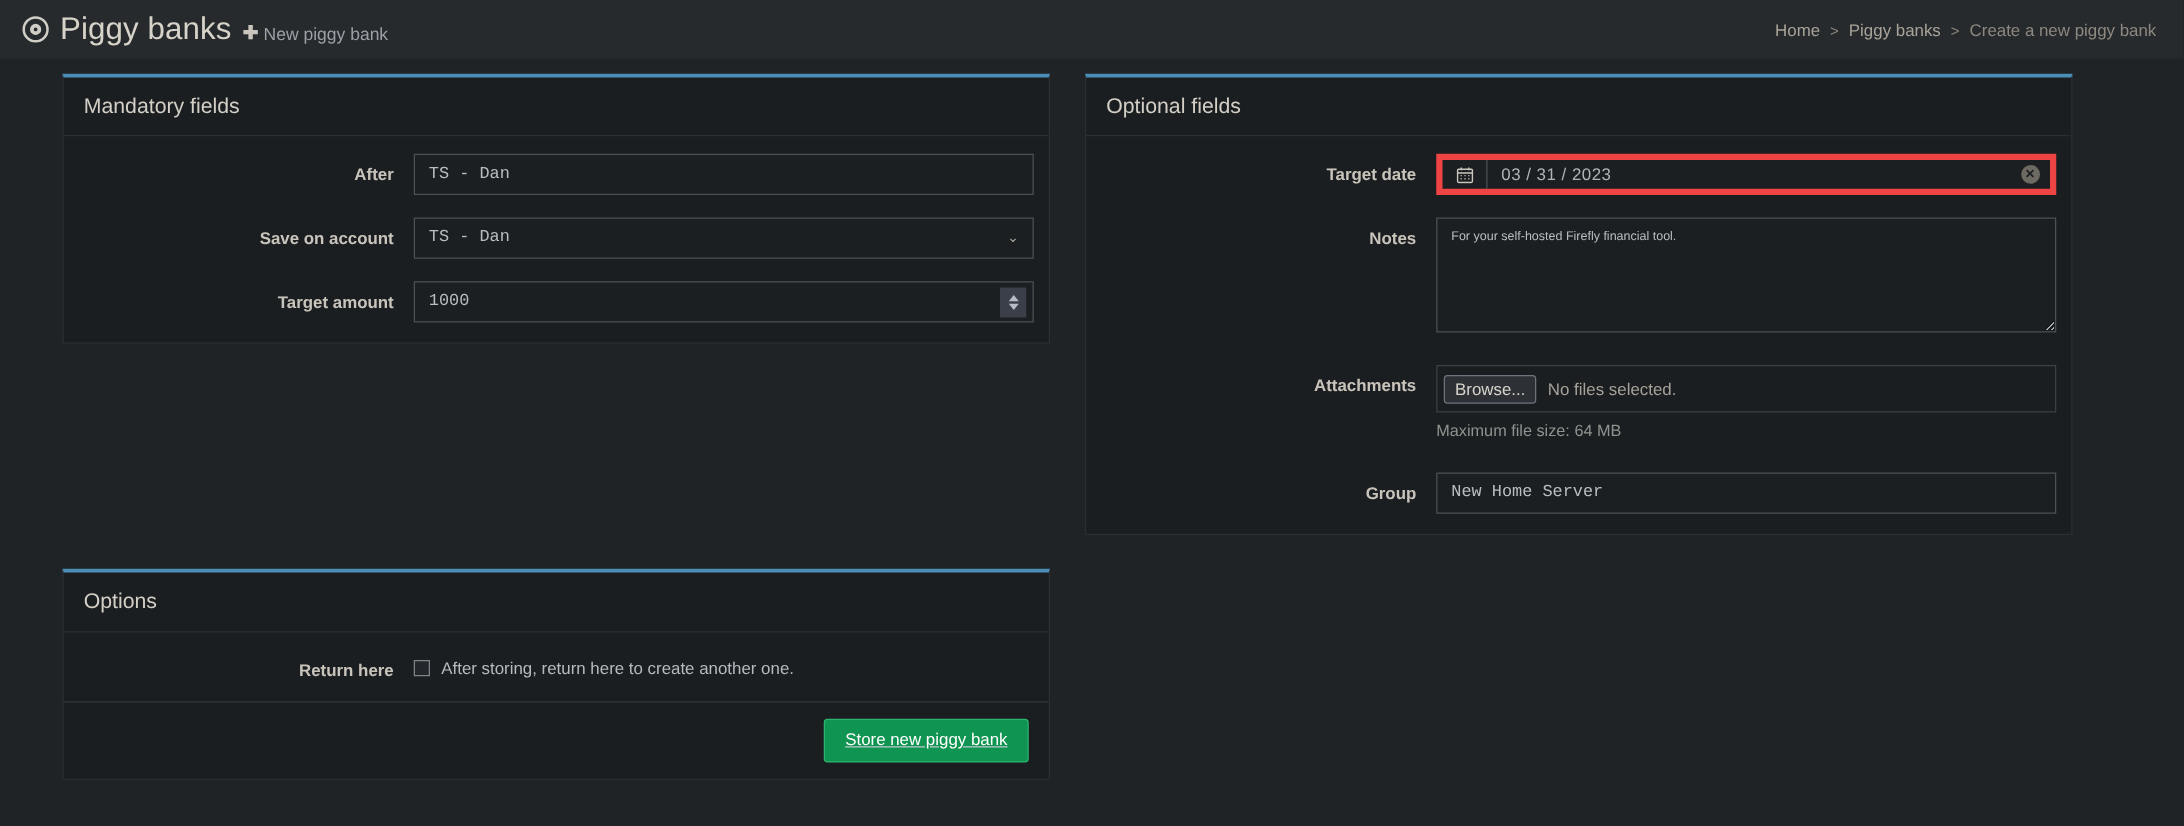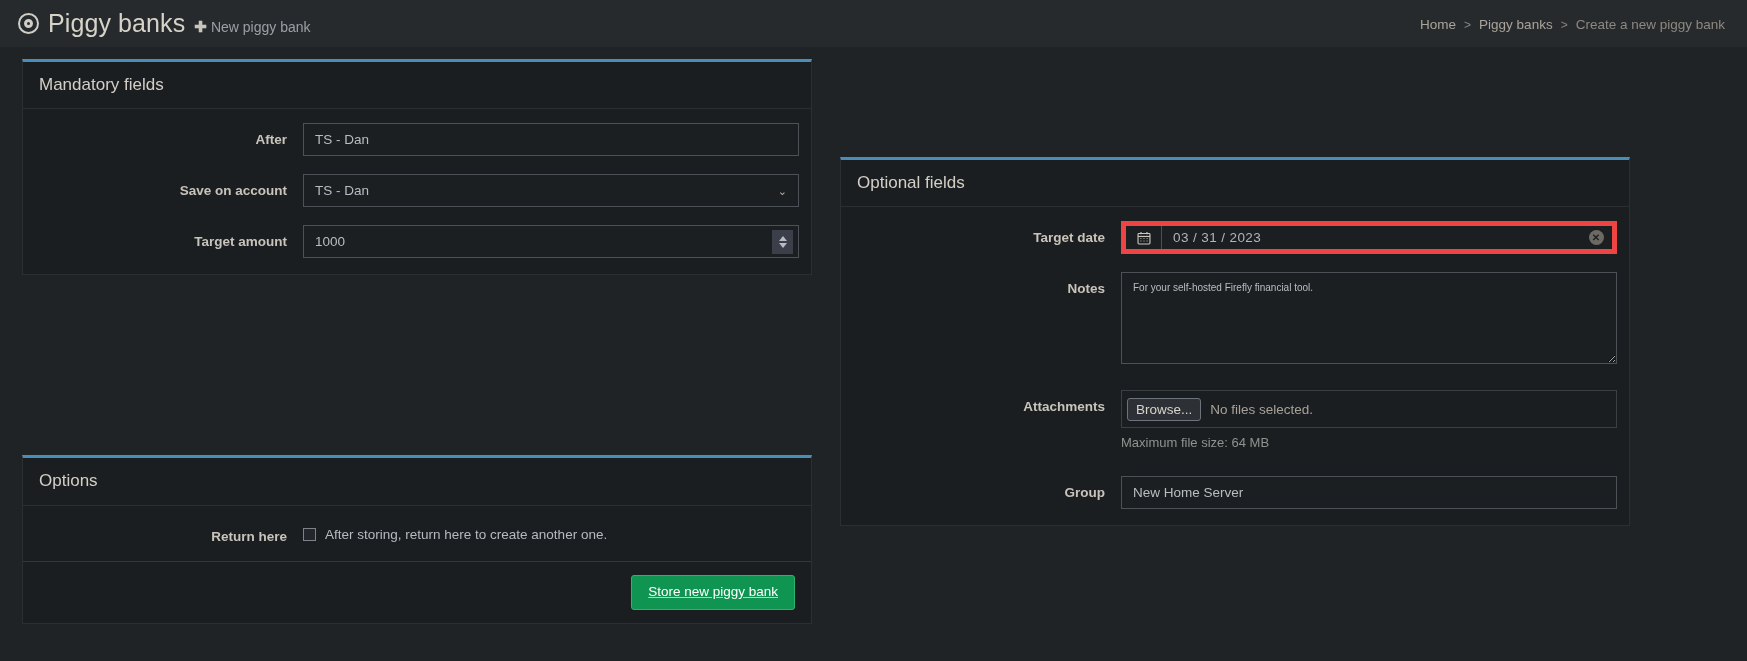--- a/index.html
+++ b/index.html
@@ -83,21 +83,22 @@
   }
   .breadcrumb a { color: #a9a49a; text-decoration: none; }
   .breadcrumb .sep { color: #8a857d; font-size: 12px; }
   .breadcrumb .current { color: #8d8880; }
 
   
   .content {
     padding: 0 22px;
     display: flex;
     gap: 28px;
-    align-items: center;
+    align-items: flex-start;
+    margin-left: 28px;
   }
   .col { width: 790px; flex: 0 0 790px; }
 
   .card {
     background: #1b1e20;
     border: 1px solid #2b2f33;
     border-top: 3px solid #4a8db7;
     margin-top: 12px;
   }
   .card-header {
@@ -138,21 +139,21 @@
   }
   .form-control-wrap { flex: 1 1 auto; min-width: 0; }
 
   .input {
     width: 100%;
     height: 33px;
     background: #1c1f22;
     border: 1px solid #4b5156;
     color: #b9bdc2;
     font-size: 13.5px;
-    font-family: Liberation Sans, sans-serif;
+    font-family: Liberation Mono, monospace;
     padding: 0 11px;
     outline: none;
     border-radius: 0;
     display: block;
   }
   .input::placeholder { color: #6d7277; }
 
   .input-wrap { position: relative; }
   .select-chevron {
     position: absolute;

